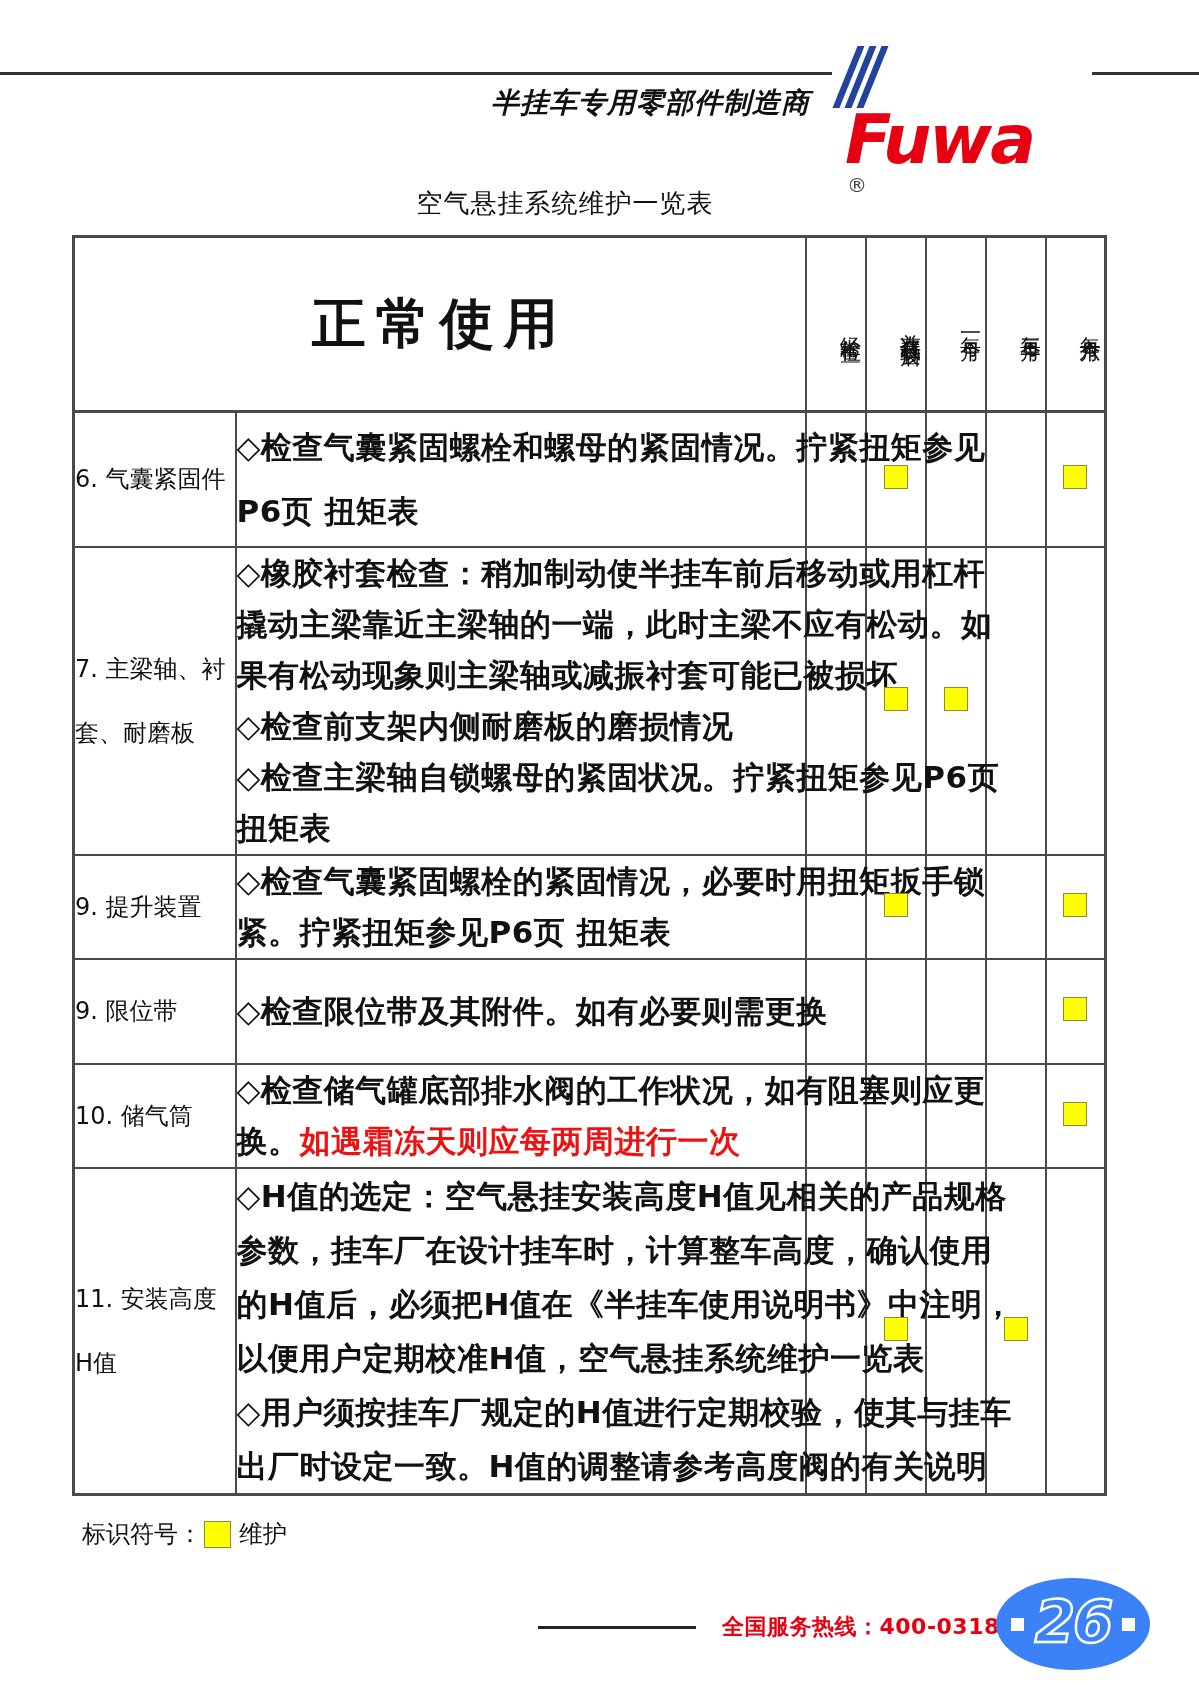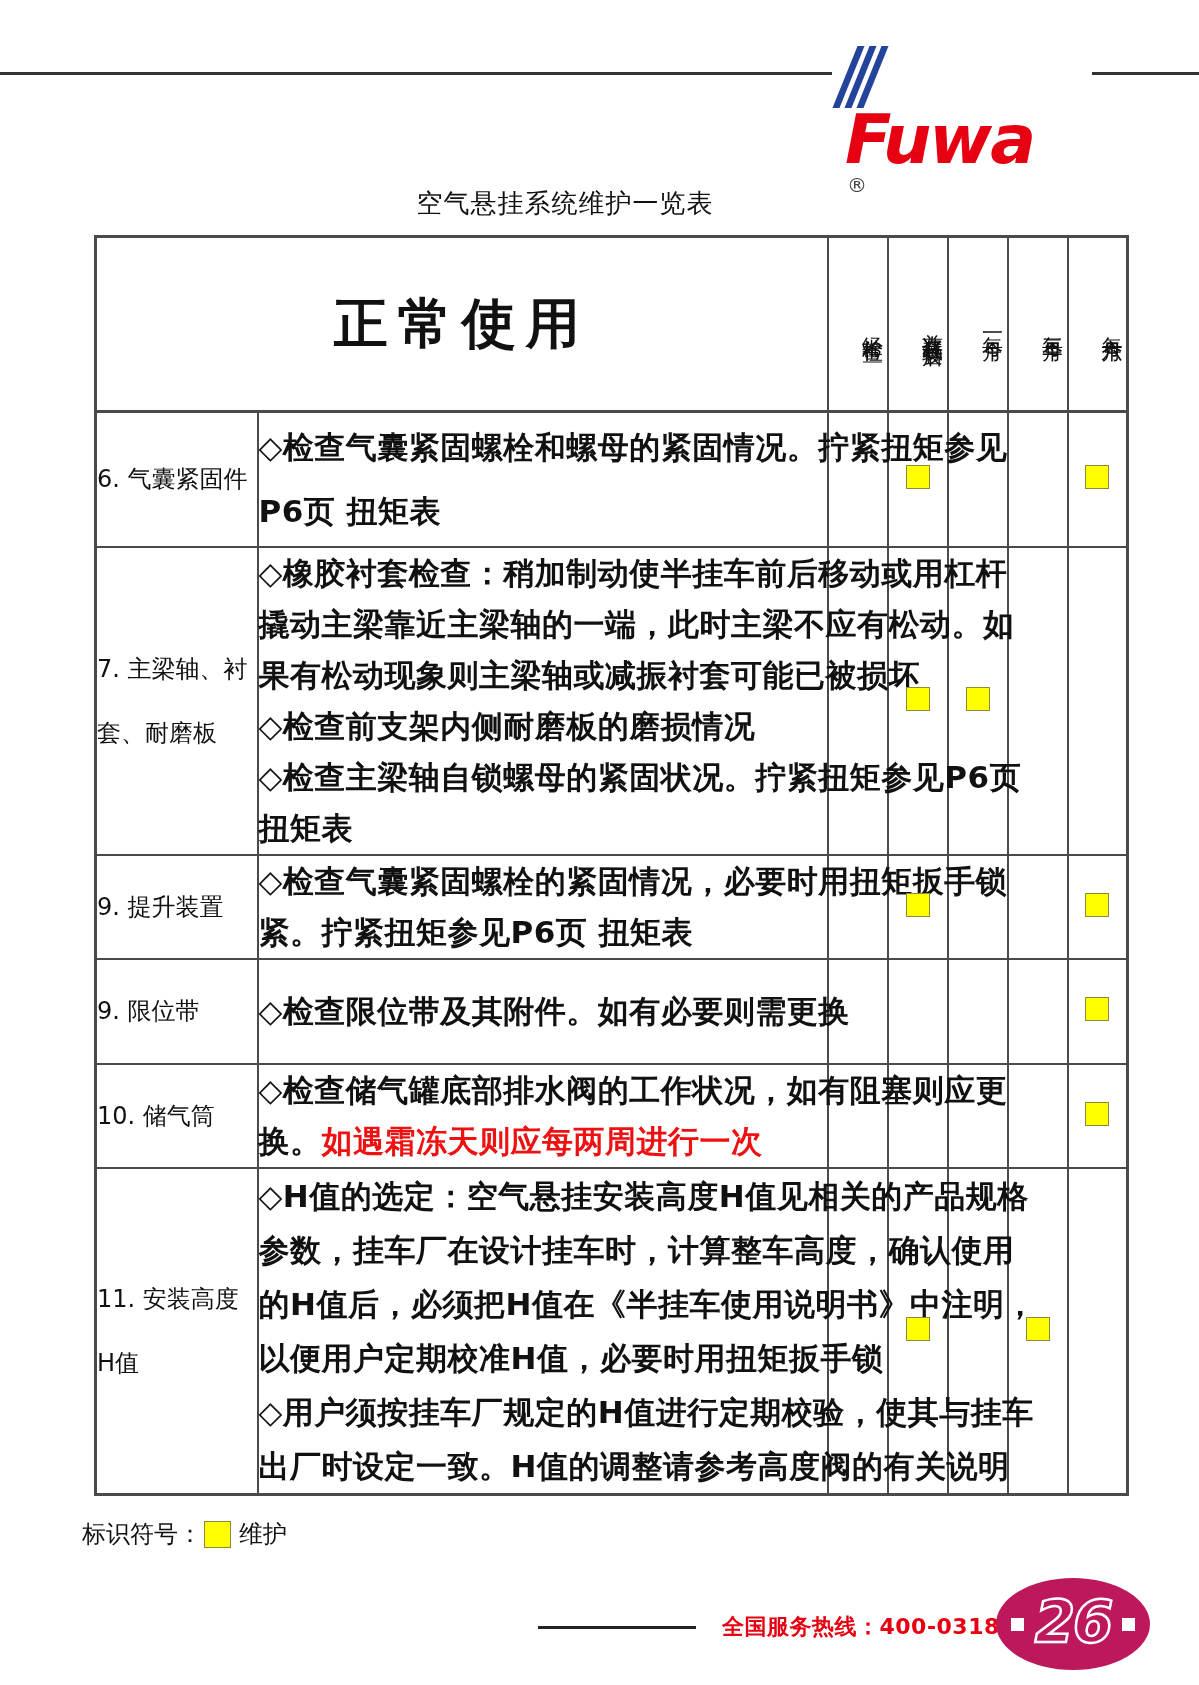--- a/index.html
+++ b/index.html
@@ -14,21 +14,21 @@
   .header-line-main{position:absolute;left:0;top:72px;width:832px;height:3px;background:#333;}
   .header-line-right{position:absolute;left:1092px;top:72px;width:107px;height:3px;background:#333;}
   .logo{position:absolute;left:845px;top:36px;display:flex;align-items:flex-start;flex-direction:column;}
   .stripes{display:flex;margin-top:10px;margin-right:7px;}
   .stripe{width:7px;height:62px;background:#24439a;transform:skewX(-22deg);margin-right:5px;}
   .fuwa-text{font-size:68px;line-height:0.95;font-weight:bold;font-style:italic;color:#e60012;letter-spacing:-2px;}
   .reg{font-size:20px;color:#444;font-style:normal;font-weight:normal;margin-left:2px;}
   
   .doc-title{position:absolute;top:186px;left:0;width:1130px;text-align:center;font-size:26px;letter-spacing:1px;}
   
-  table.maint{position:absolute;left:94px;top:235px;width:1032px;border-collapse:collapse;table-layout:fixed;}
+  table.maint{position:absolute;left:72px;top:235px;width:1032px;border-collapse:collapse;table-layout:fixed;}
   table.maint th,table.maint td{border:2px solid #4a4a4a;padding:0;}
   table.maint{border:3px solid #4a4a4a;}
   tr.head-row{height:175px;}
   tr.head-row th{border-bottom:3px solid #4a4a4a;background:#fff;}
   .main-head{font-size:54px;font-weight:bold;letter-spacing:10px;text-align:center;vertical-align:middle;}
   .vhead{font-size:21px;font-weight:normal;writing-mode:vertical-rl;text-orientation:upright;letter-spacing:2px;vertical-align:top;padding-top:10px;text-align:center;}
   th.vhead{vertical-align:top;}
   tbody tr.r0{height:135px;} tbody tr.r1{height:305px;} tbody tr.r2{height:103px;}
   tbody tr.r3{height:105px;} tbody tr.r4{height:103px;} tbody tr.r5{height:325px;}
   td.name-cell{vertical-align:middle;font-size:24px;padding-left:10px;padding-right:4px;line-height:64px;}
@@ -38,30 +38,31 @@
   tbody tr.r5 .desc-line{line-height:54px;}
   .red-text{color:#ee1111;margin-top:16px;}
   td.mark-cell{text-align:center;vertical-align:middle;}
   .mark{display:inline-block;width:24px;height:24px;background:#ffff00;border:1px solid #8a8a3a;box-sizing:border-box;}
   
   .legend{position:absolute;left:82px;top:1498px;display:flex;align-items:center;font-size:24px;margin-top:20px;}
   .legend .mark{width:27px;height:27px;margin:0 8px 0 2px;}
   
   .footer-line{position:absolute;left:538px;top:1626px;width:158px;height:3px;background:#222;}
   .hotline{position:absolute;left:722px;top:1612px;font-size:22px;font-weight:bold;color:#e60012;letter-spacing:0.5px;white-space:nowrap;}
-  .page-badge{position:absolute;left:996px;top:1578px;width:154px;height:92px;background:#be185d;border-radius:50%;display:flex;align-items:center;justify-content:center;gap:11px;}
+  .page-badge{position:absolute;left:996px;top:1578px;width:154px;height:92px;background:#3b82f6;border-radius:50%;display:flex;align-items:center;justify-content:center;gap:11px;}
   .badge-dash{width:13px;height:13px;background:#ffffff;}
   .badge-num{font-size:58px;font-weight:bold;font-style:italic;line-height:1;letter-spacing:-2px;color:transparent;-webkit-text-stroke:2.5px #ffffff;padding-bottom:4px;}
 </style>
 </head>
 <body>
 
 <div class="page">
 
   <div class="header-line-main"></div>
+  <div class="tagline-bottom">半挂车专用零部件制造商</div>
   <div class="logo">
     <div class="stripes">
       <div class="stripe"></div>
       <div class="stripe"></div>
       <div class="stripe"></div>
     </div>
     <div class="fuwa-text">Fuwa</div>
     <div class="reg">®</div>
   </div>
   <div class="header-line-right"></div>
@@ -151,21 +152,21 @@
           <td class="mark-cell"></td>
           <td class="mark-cell"></td>
           <td class="mark-cell"><span class="mark"></span></td>
         </tr>
         <tr class="r5">
           <td class="name-cell">11. 安装高度H值</td>
           <td class="desc-cell">
             <div class="desc-line">◇H值的选定：空气悬挂安装高度H值见相关的产品规格</div>
             <div class="desc-line">参数，挂车厂在设计挂车时，计算整车高度，确认使用</div>
             <div class="desc-line">的H值后，必须把H值在《半挂车使用说明书》中注明，</div>
-            <div class="desc-line">以便用户定期校准H值，必要时用扭矩扳手锁</div>
+            <div class="desc-line">以便用户定期校准H值，空气悬挂系统维护一览表</div>
             <div class="desc-line">◇用户须按挂车厂规定的H值进行定期校验，使其与挂车</div>
             <div class="desc-line">出厂时设定一致。H值的调整请参考高度阀的有关说明</div>
           </td>
           <td class="mark-cell"></td>
           <td class="mark-cell"><span class="mark"></span></td>
           <td class="mark-cell"></td>
           <td class="mark-cell"><span class="mark"></span></td>
           <td class="mark-cell"></td>
         </tr>
       </tbody>

